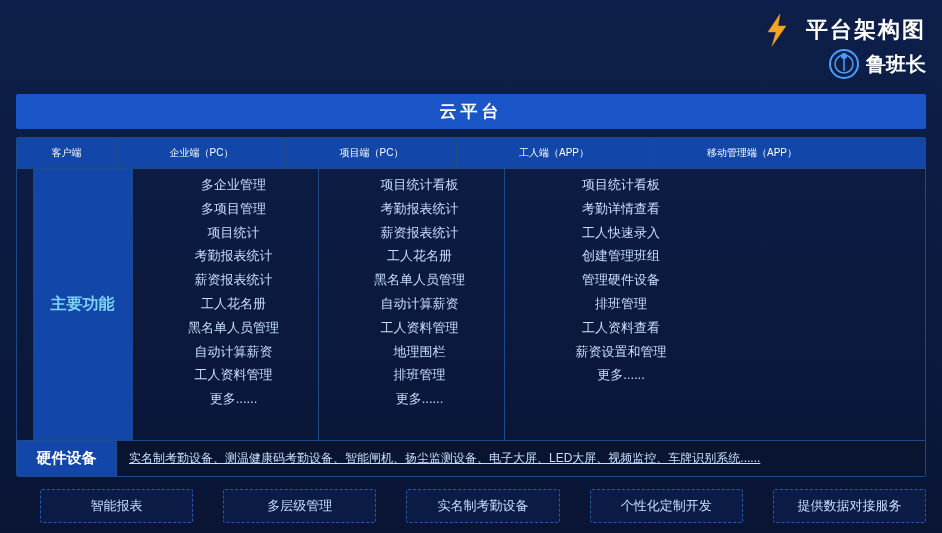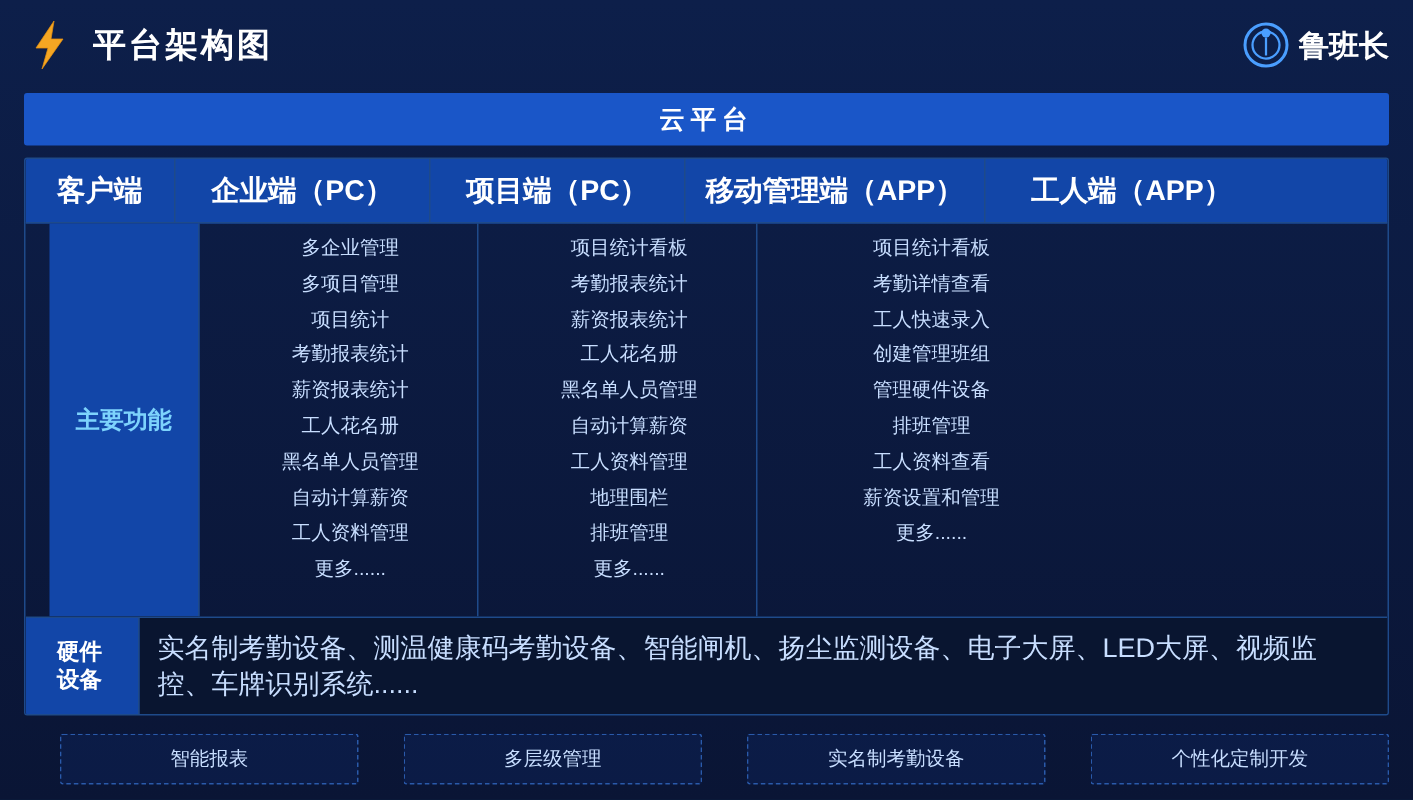--- a/index.html
+++ b/index.html
@@ -18,23 +18,24 @@
       background: linear-gradient(180deg, #0d1f4a 0%, #0a1535 100%);
       padding: 10px 16px 10px 16px;
       display: flex;
       flex-direction: column;
       gap: 8px;
     }
 
     
     .header {
       display: flex;
-      align-items: center;
+      align-items: flex-end;
       justify-content: space-between;
       padding: 2px 0 6px 0;
+      flex-direction: column;
     }
     .header-left {
       display: flex;
       align-items: center;
       gap: 10px;
     }
     .header-title {
       font-size: 22px;
       font-weight: bold;
       color: #fff;
@@ -79,22 +80,22 @@
 
     .table-header-row {
       display: flex;
       background: #1246a8;
       border-bottom: 1px solid #1e4a8a;
     }
 
     .col-header {
       text-align: center;
       padding: 8px 12px;
-      font-size: 19px;
-      font-weight: bold;
+      font-size: 10px;
+      font-weight: normal;
       color: #fff;
       border-right: 1px solid #1e4a8a;
     }
     .col-header:last-child { border-right: none; }
 
     .table-body-row {
       display: flex;
       flex: 1;
     }
 
@@ -143,39 +144,40 @@
 
     
     .hardware-row {
       display: flex;
       border-top: 1px solid #1e4a8a;
       background: #091530;
     }
 
     .hardware-label {
       background: #1246a8;
-      width: 76px;
+      width: 100px;
       flex-shrink: 0;
       display: flex;
       align-items: center;
       justify-content: center;
       font-size: 15px;
       font-weight: bold;
       color: #fff;
       border-right: 1px solid #1e4a8a;
-      padding: 8px 21px;
+      padding: 8px 8px;
     }
 
     .hardware-content {
       flex: 1;
       padding: 8px 12px;
-      font-size: 18px;
+      font-size: 12px;
       color: #c8deff;
       display: flex;
       align-items: center;
+      text-decoration: underline;
     }
 
     
     .feature-row {
       display: flex;
       gap: 6px;
       margin-top: 4px;
     }
 
     .feature-item {
@@ -225,22 +227,22 @@
   <div class="cloud-bar">
     <span>云平台</span>
   </div>
 
   <div class="main-table">
 
     <div class="table-header-row">
       <div class="col-header col-client">客户端</div>
       <div class="col-header col-enterprise">企业端（PC）</div>
       <div class="col-header col-project">项目端（PC）</div>
+      <div class="col-header col-worker">工人端（APP）</div>
       <div class="col-header col-mobile">移动管理端（APP）</div>
-      <div class="col-header col-worker">工人端（APP）</div>
     </div>
 
     <div class="table-body-row">
 
       <div class="cell cell-label col-client">
         <span>主要功能</span>
       </div>
 
       <div class="cell col-enterprise">
         <div class="cell-content">
@@ -292,15 +294,16 @@
       <div class="hardware-label">硬件设备</div>
       <div class="hardware-content">实名制考勤设备、测温健康码考勤设备、智能闸机、扬尘监测设备、电子大屏、LED大屏、视频监控、车牌识别系统......</div>
     </div>
   </div>
 
   <div class="feature-row">
     <div class="feature-item">智能报表</div>
     <div class="feature-item">多层级管理</div>
     <div class="feature-item">实名制考勤设备</div>
     <div class="feature-item">个性化定制开发</div>
+    <div class="feature-item">提供数据对接服务</div>
   </div>
 
 </div>
 
 </body></html>

